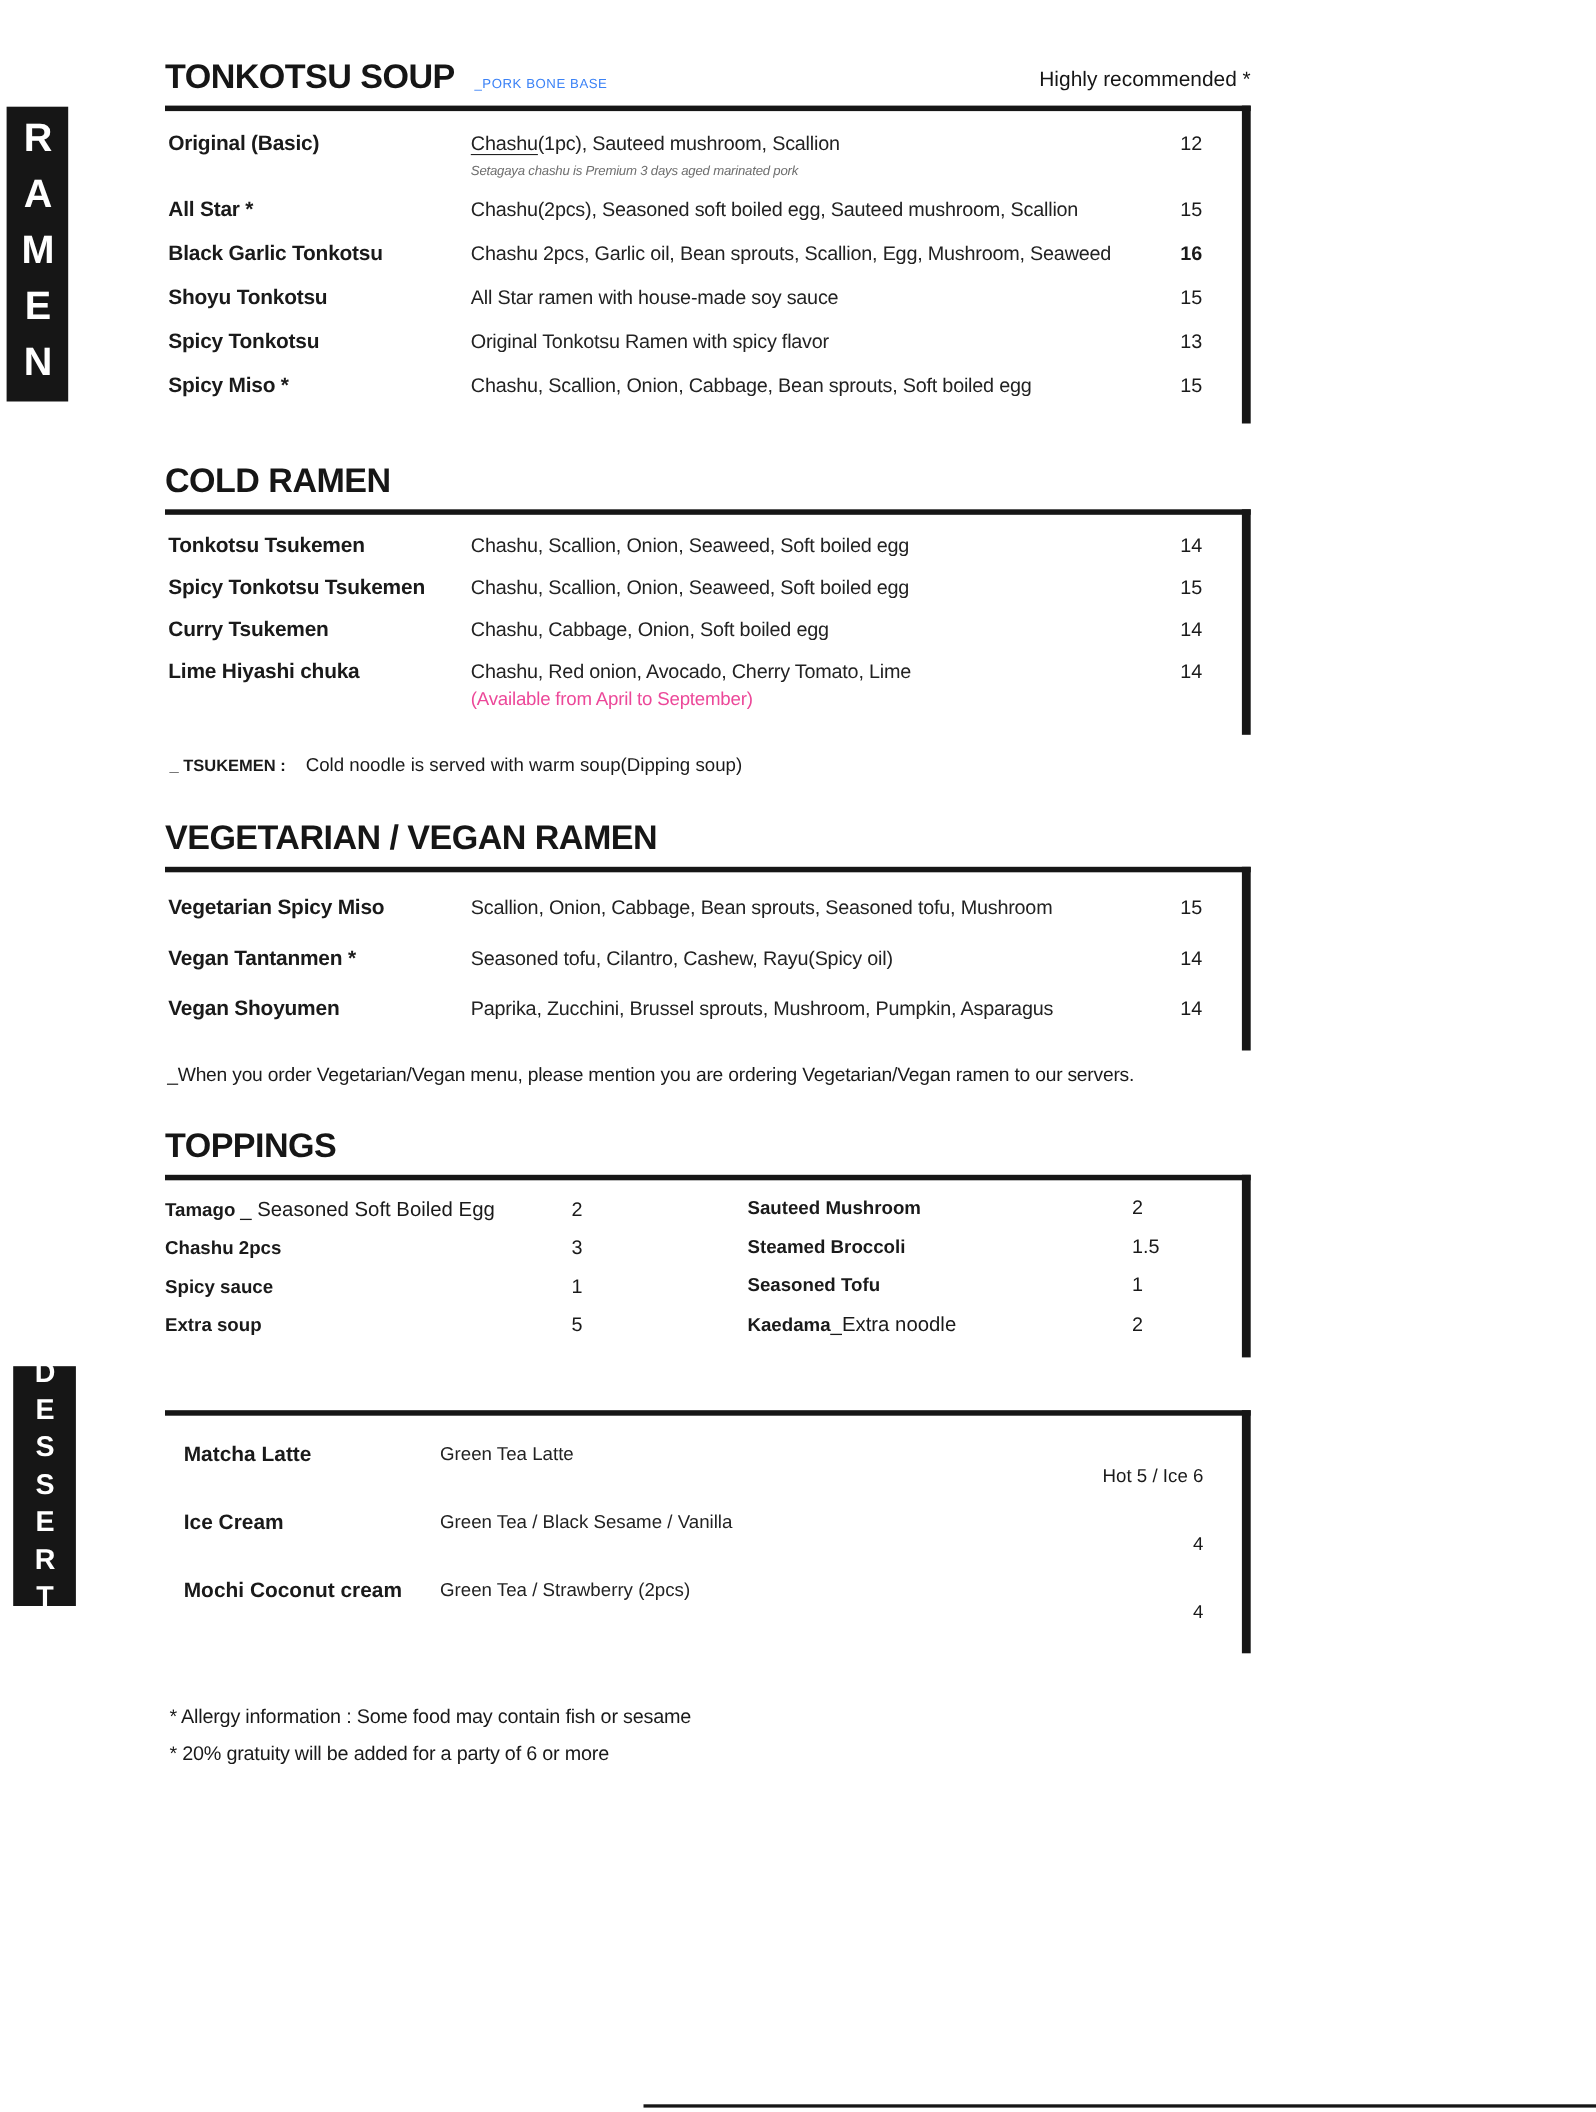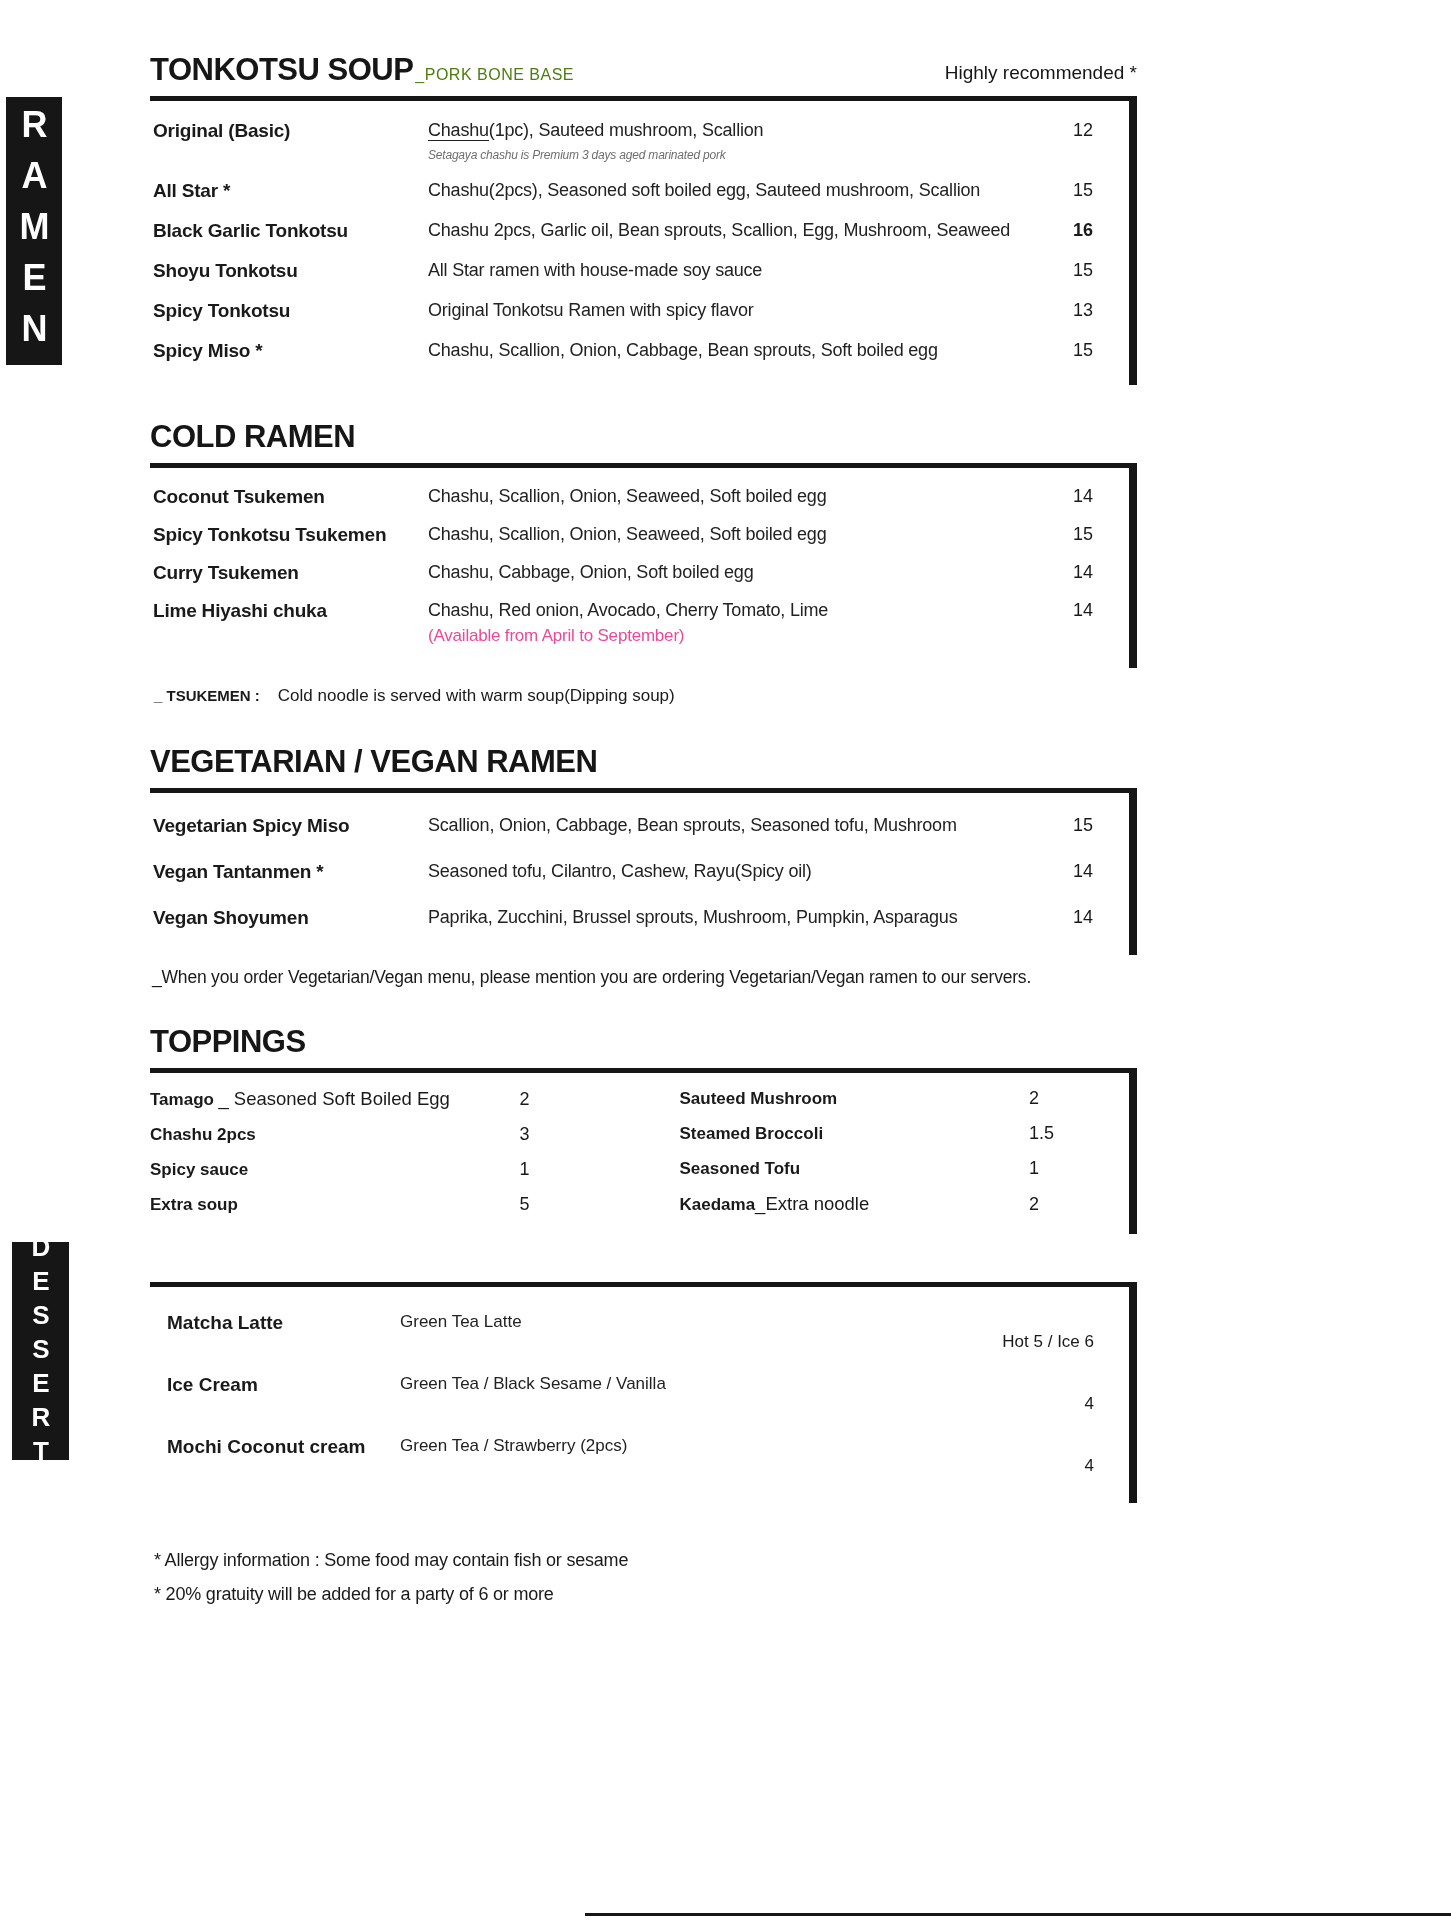--- a/index.html
+++ b/index.html
@@ -19,21 +19,21 @@
   }
   .vtab-ramen   { left:6px;  top:97px;   width:56px; height:268px; font-size:36px; letter-spacing:10px; }
   .vtab-dessert { left:12px; top:1242px; width:57px; height:218px; font-size:26px; letter-spacing:4px; }
 
   .main { position:absolute; left:150px; top:52px; width:987px; }
 
   .sec { margin-top:0; }
   .sec-head { display:flex; align-items:flex-end; justify-content:space-between; margin-bottom:8px; }
   .sec-title-wrap { display:flex; align-items:baseline; }
   .sec-title { font-size:31px; font-weight:bold; letter-spacing:-0.5px; color:#161616; }
-  .sec-sub { font-size:16px; color:#4d7c0f; margin-left:2px; letter-spacing:0.5px; }
+  .sec-sub { font-size:12px; color:#3b82f6; margin-left:18px; letter-spacing:0.5px; }
   .recommended { font-size:19px; color:#161616; padding-bottom:4px; }
 
   .sec-body {
     border-top:5px solid #161616;
     border-right:8px solid #161616;
     padding:10px 0 14px 0;
   }
 
   .row { display:grid; grid-template-columns:278px 1fr 78px; align-items:start; padding:9px 0; }
   .row .name  { font-size:19px; font-weight:bold; padding-left:3px; letter-spacing:-0.2px; }
@@ -126,21 +126,21 @@
   </section>
 
   <section class="sec sec-cold">
     <div class="sec-head">
       <div class="sec-title-wrap">
         <span class="sec-title">COLD RAMEN</span>
       </div>
     </div>
     <div class="sec-body">
       <div class="row">
-        <div class="name">Coconut Tsukemen</div>
+        <div class="name">Tonkotsu Tsukemen</div>
         <div class="desc">Chashu, Scallion, Onion, Seaweed, Soft boiled egg</div>
         <div class="price">14</div>
       </div>
       <div class="row">
         <div class="name">Spicy Tonkotsu Tsukemen</div>
         <div class="desc">Chashu, Scallion, Onion, Seaweed, Soft boiled egg</div>
         <div class="price">15</div>
       </div>
       <div class="row">
         <div class="name">Curry Tsukemen</div>

